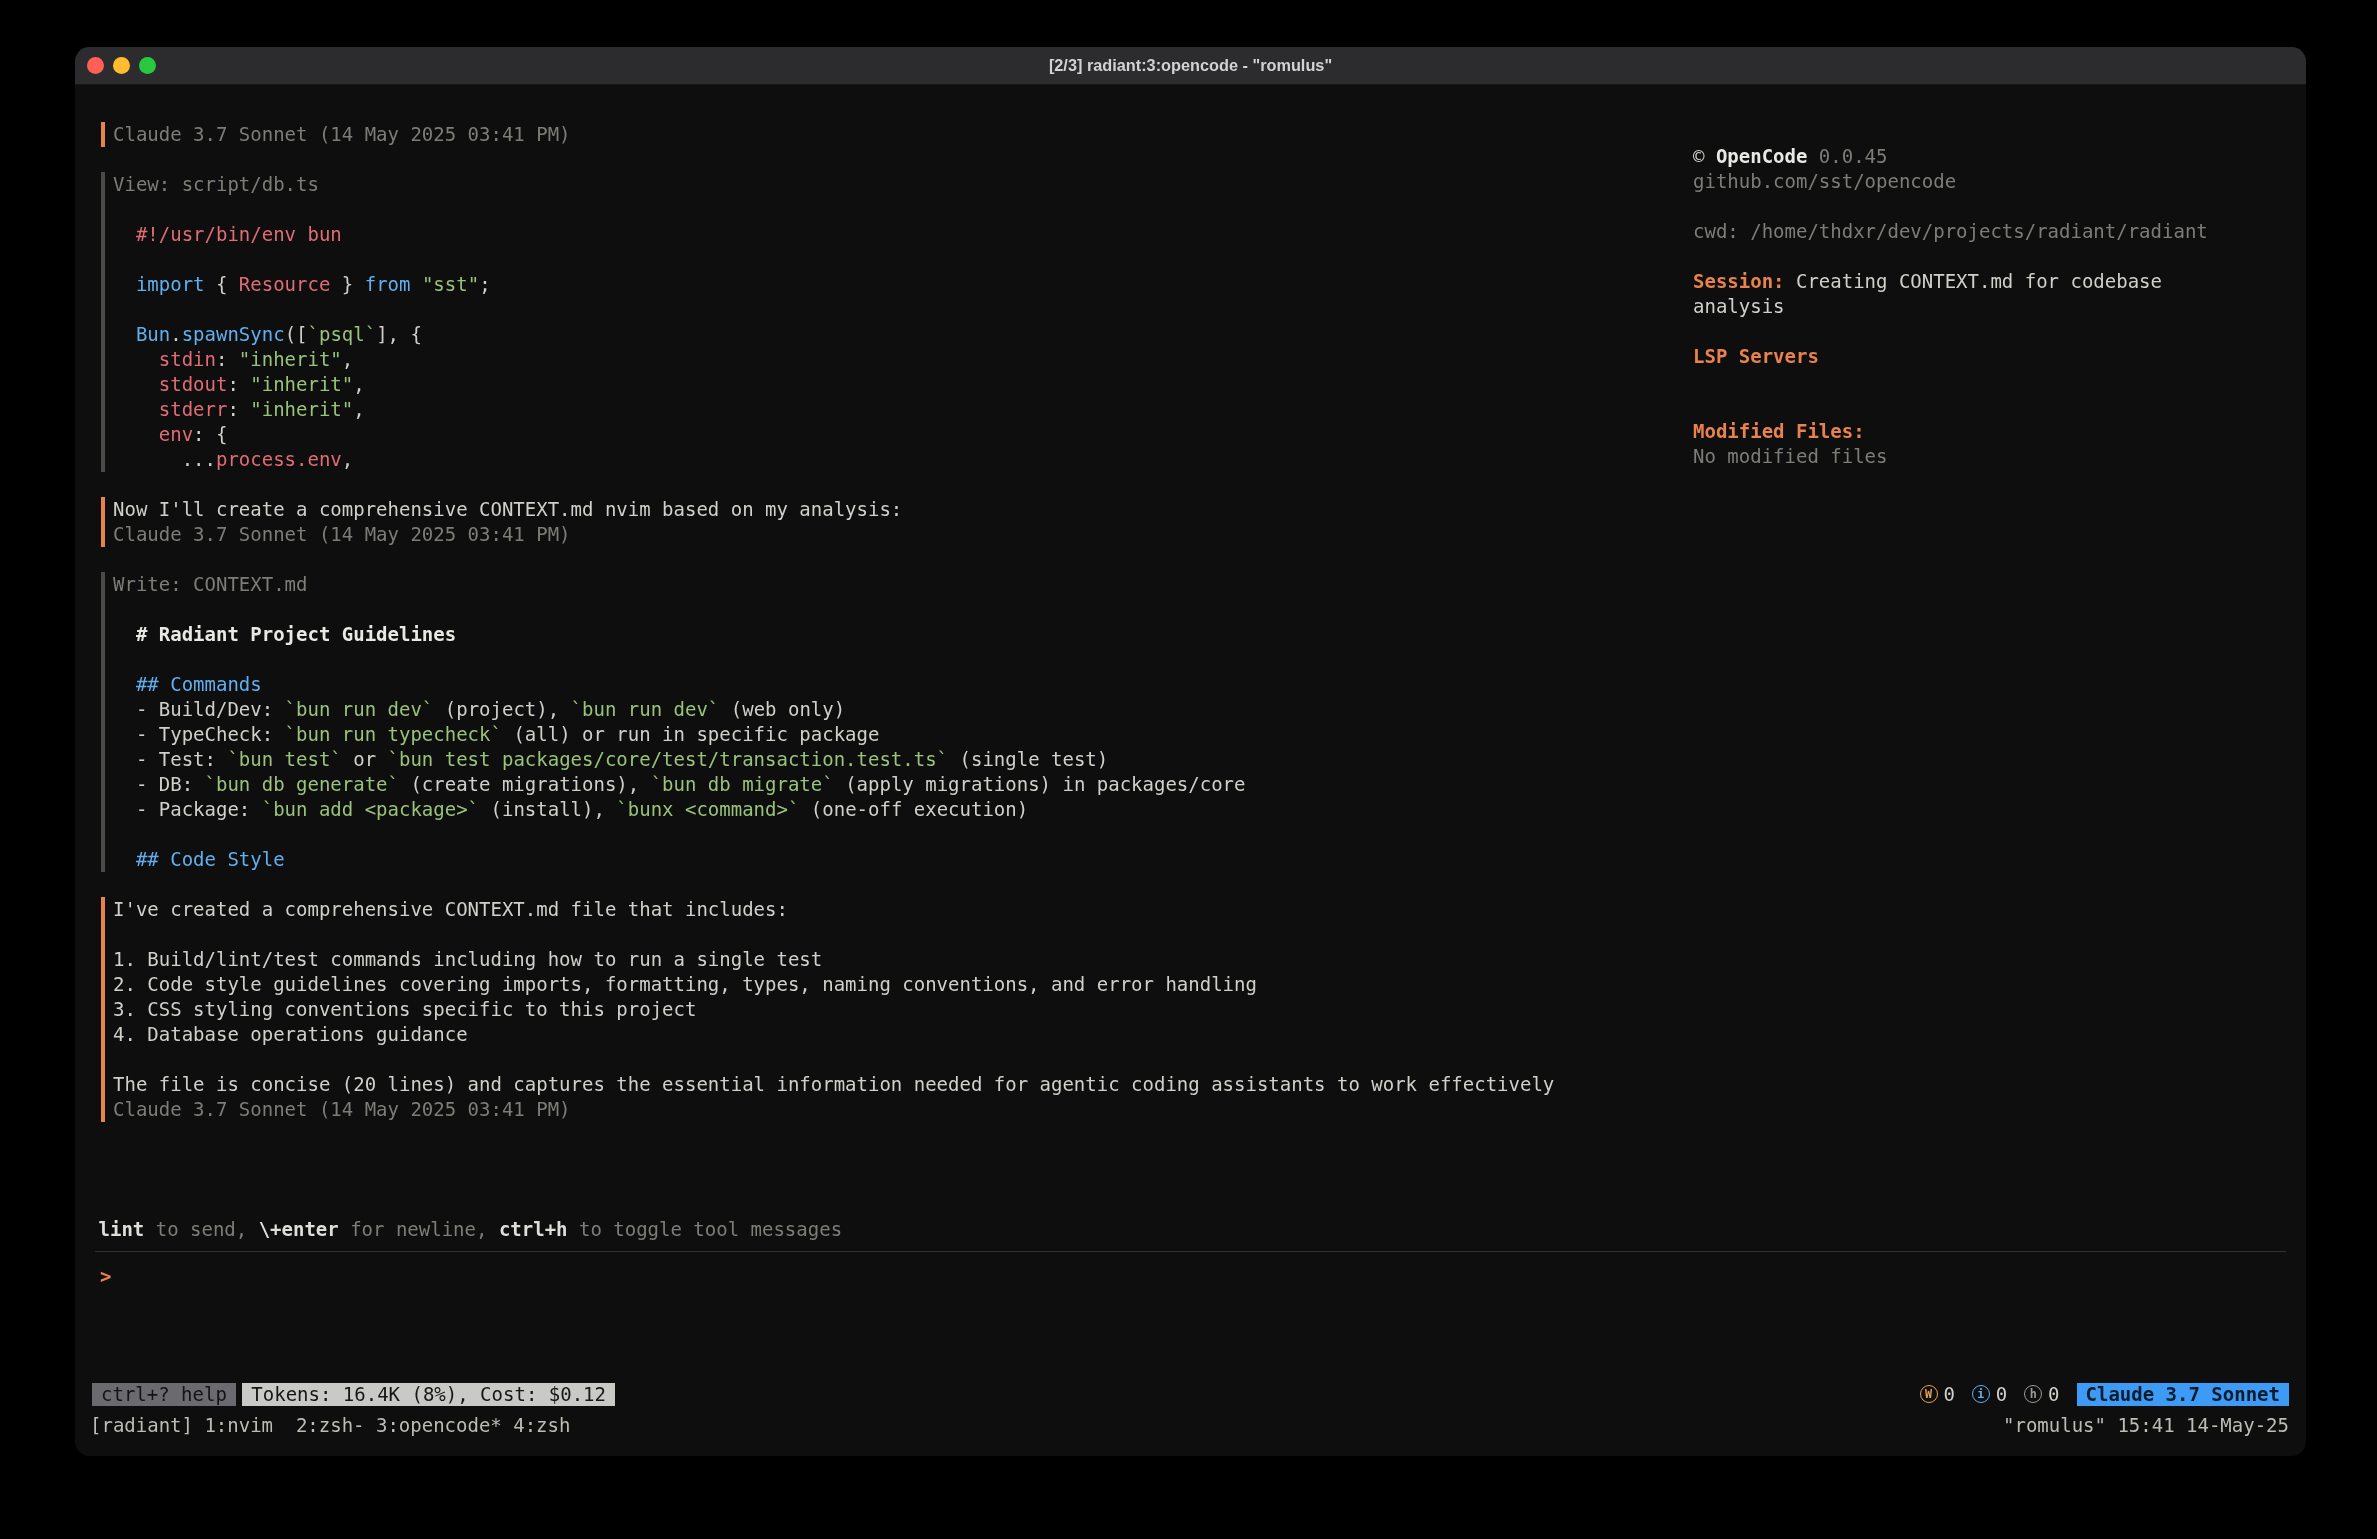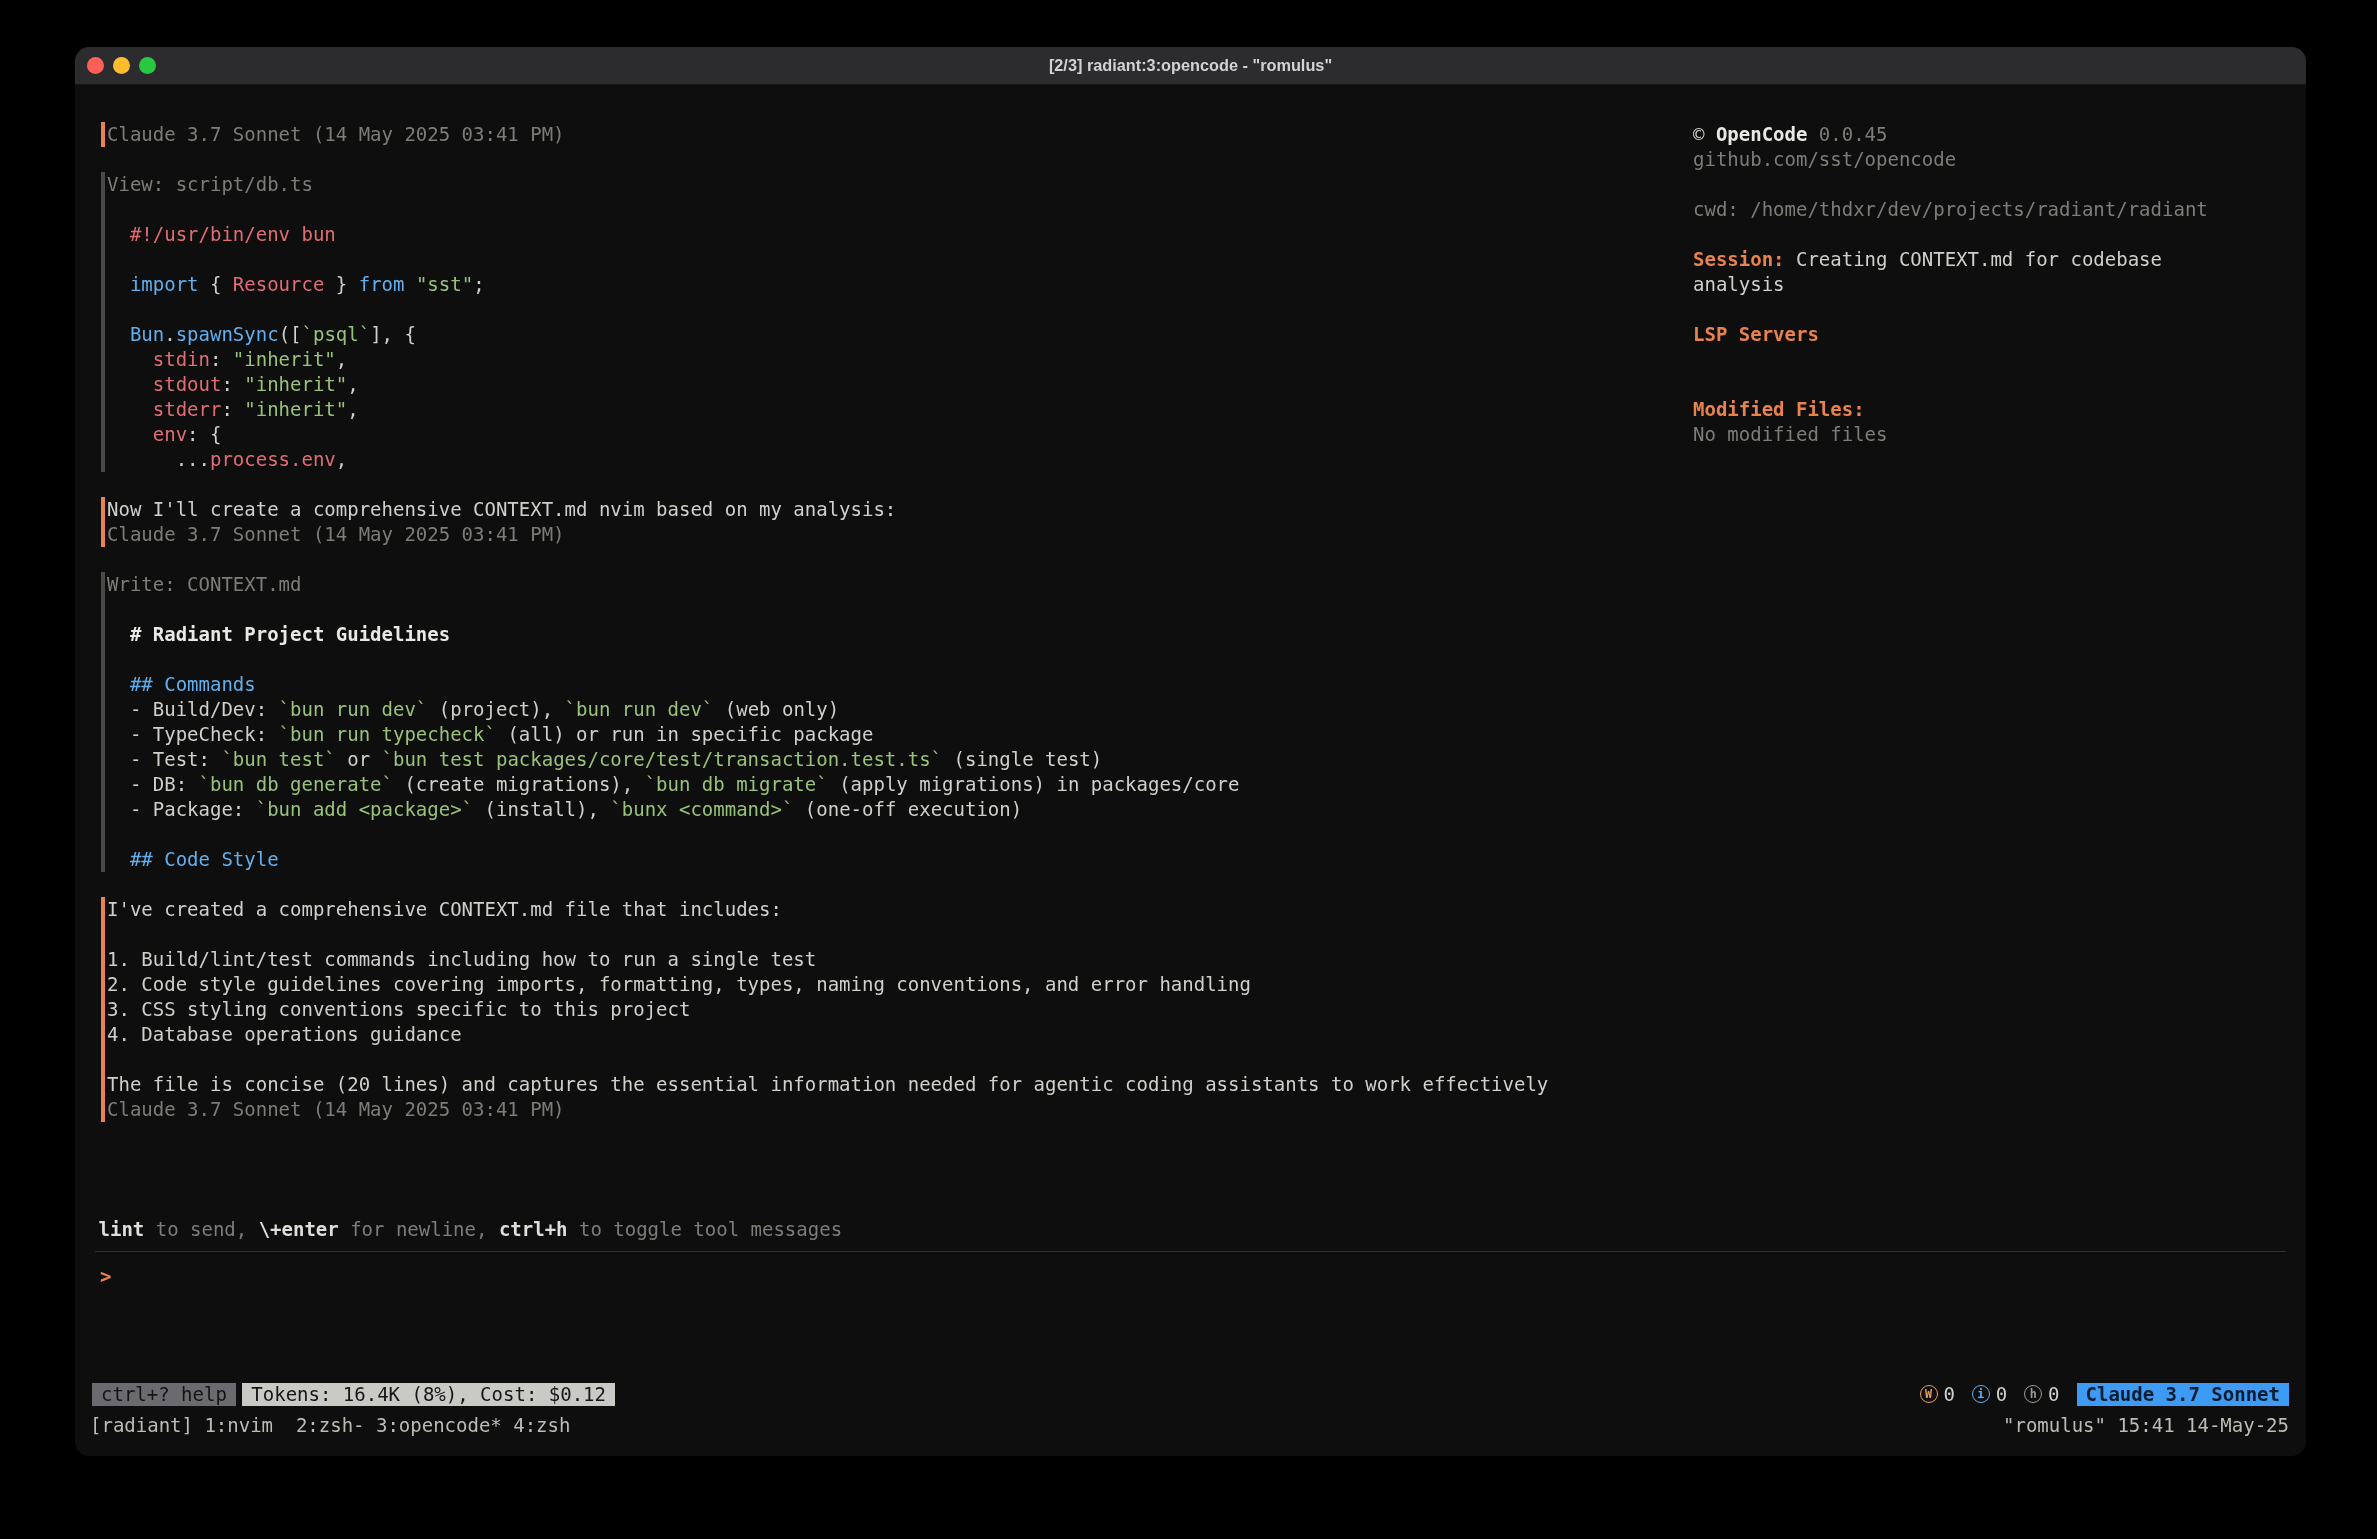--- a/index.html
+++ b/index.html
@@ -60,24 +60,24 @@
     font-size: 19px;
     line-height: 25px;
     color: var(--fg, #d0d0cb);
     overflow: hidden;
   }
   .content-row {
     display: flex;
     padding-top: 37px;
   }
   .main-col { flex: 1 1 auto; min-width: 0; padding-left: 26px; overflow: hidden; }
-  .sidebar  { flex: 0 0 613px; width: 613px; box-sizing: border-box; padding-right: 63px; }
+  .sidebar  { flex: 0 0 613px; width: 613px; box-sizing: border-box; padding-right: 63px; margin-top: 22px; }
   .block {
     margin-bottom: 25px;
-    padding-left: 2px;
+    padding-left: 8px;
     border-left: 4.6px solid transparent;
   }
   .block.b-orange { border-left-color: var(--accent, #e8824e); }
   .block.b-gray   { border-left-color: #4a4a48; }
   .t-line { white-space: pre; }
   .c-fg     { color: var(--fg, #d0d0cb); }
   .c-dim    { color: var(--dim, #7d7d78); }
   .c-red    { color: var(--red, #e06c75); }
   .c-green  { color: var(--green, #98c379); }
   .c-blue   { color: var(--blue, #61afef); }

